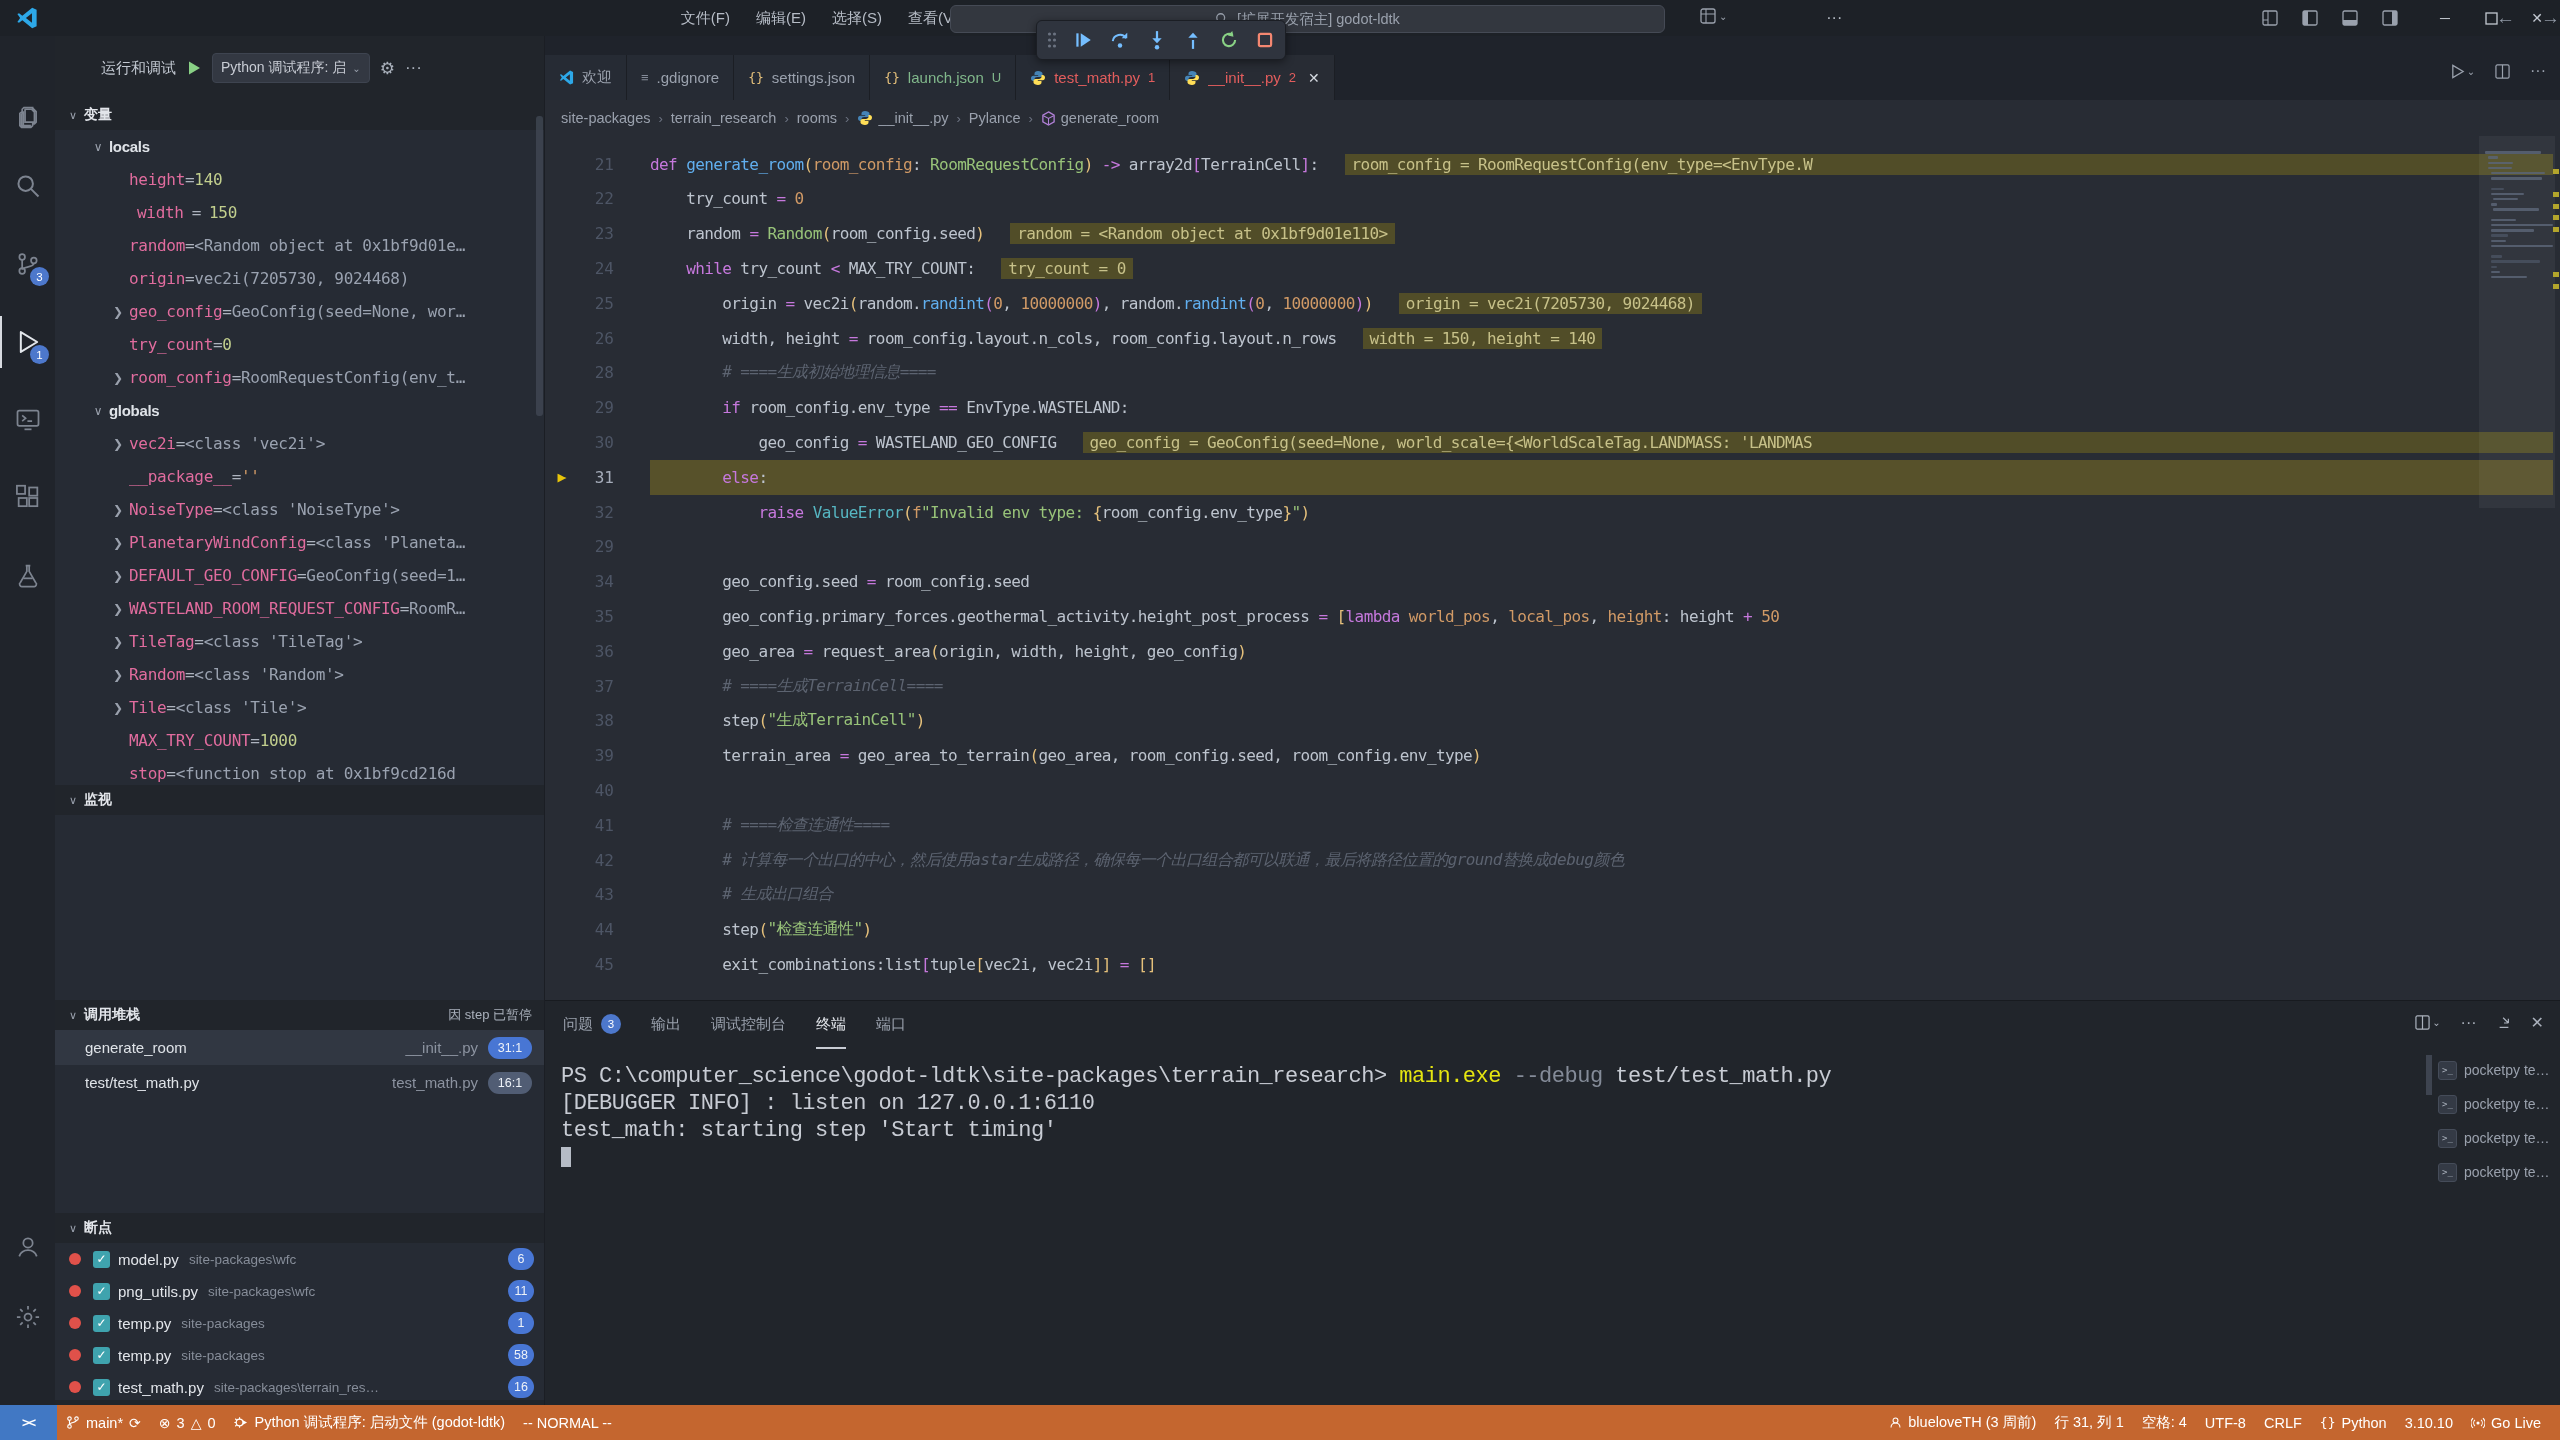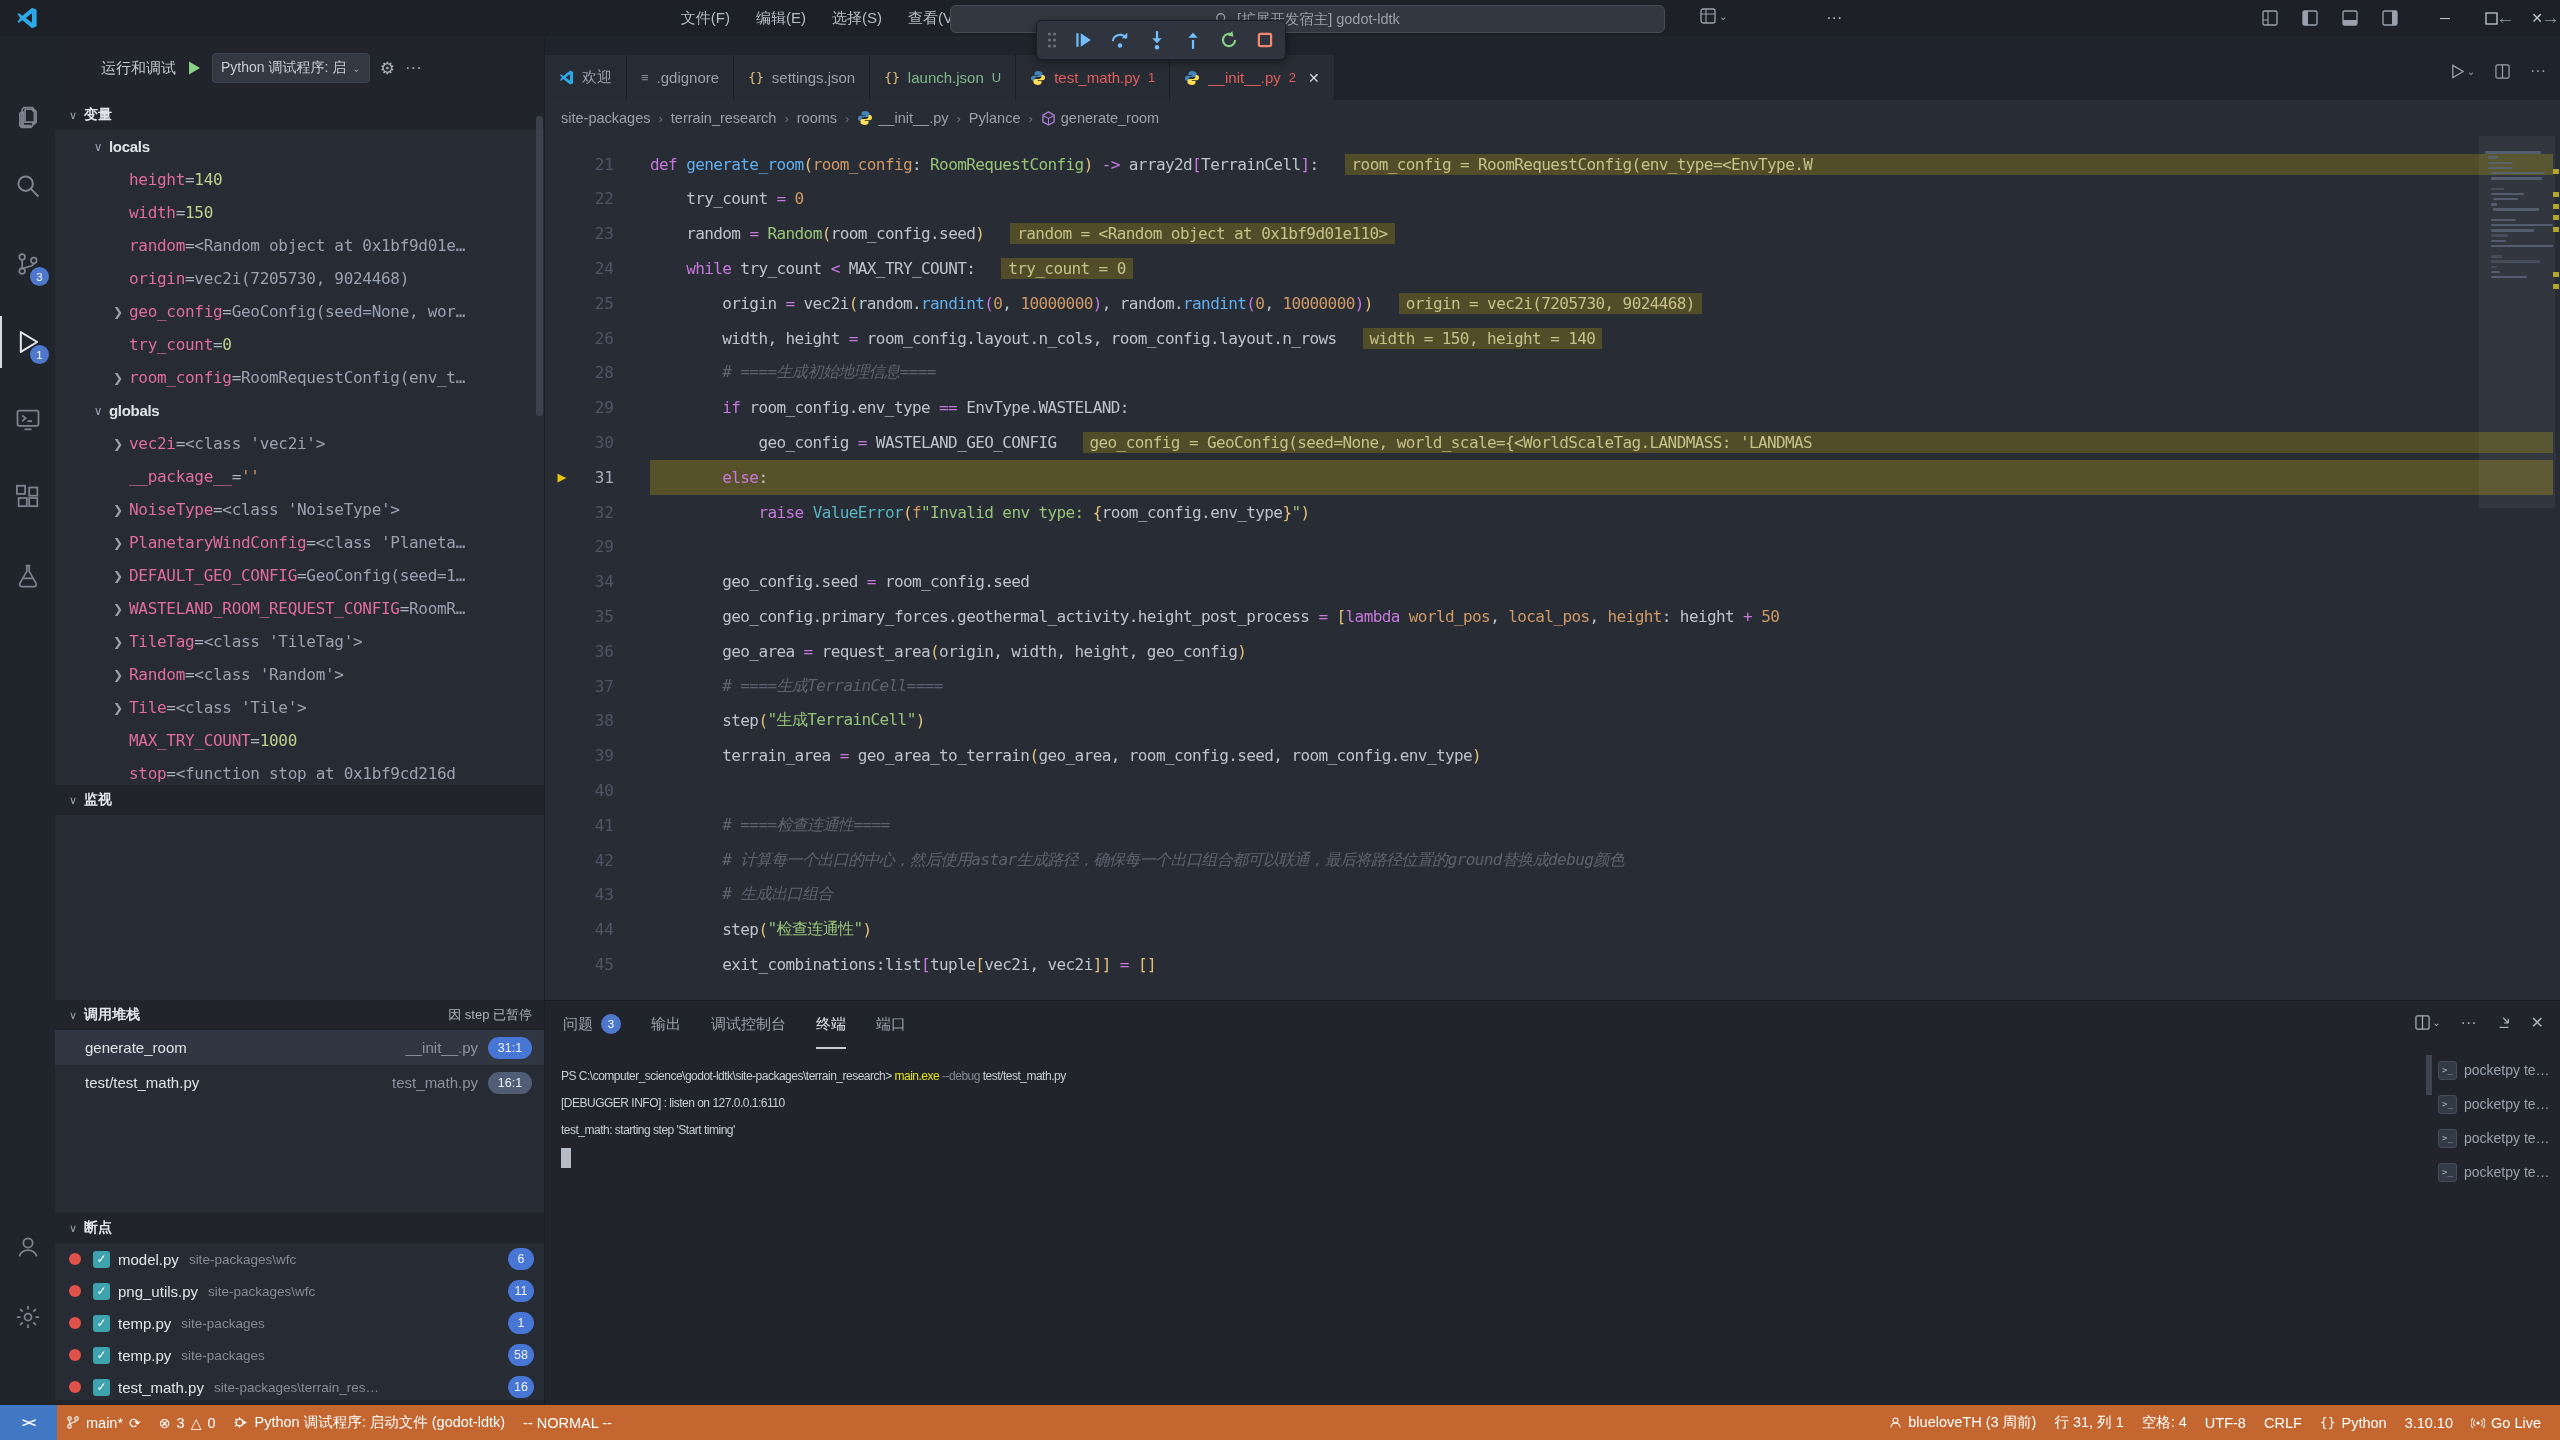--- a/index.html
+++ b/index.html
@@ -123,21 +123,21 @@
            display:flex; flex-direction:column; }
   .panel-tabs { height:48px; display:flex; align-items:center; padding-left:18px; gap:30px; flex:none; }
   .ptab { font-size:15px; color:#9aa1ad; height:100%; display:flex; align-items:center; gap:8px;
           border-bottom:2px solid transparent; }
   .ptab.active { color:#e2e5ea; border-bottom-color:#c8ccd4; }
   .ptab-badge { width:20px; height:20px; border-radius:50%; background:#4d78cc; color:#fff; font-size:11.5px;
                 display:flex; align-items:center; justify-content:center; }
   .panel-actions { position:absolute; right:16px; top:12px; display:flex; gap:20px; color:#aab1bc; font-size:16px;
                    align-items:center;}
   .term-wrap { flex:1; display:flex; min-height:0; }
-  .term-out { flex:1; padding:14px 0 0 16px; font-family:Liberation Sans, sans-serif; font-size:12px;
+  .term-out { flex:1; padding:14px 0 0 16px; font-family:Liberation Mono, monospace; font-size:22px;
               letter-spacing:-0.5px; line-height:27px; color:#c8ccd4; white-space:pre; overflow:hidden; }
   .tc-y{color:#e5e510} .tc-g{color:#848b98} .tc-t{color:#c8ccd4}
   .cursor-block { display:inline-block; width:10px; height:20px; background:#b6bcc6; vertical-align:middle; }
   .term-scroll { width:6px; background:transparent; position:relative; flex:none;}
   .term-scroll .sl { position:absolute; top:6px; width:6px; height:40px; background:#3e4450; }
   .term-list { width:128px; flex:none; padding-top:4px; }
   .tl-row { height:34px; display:flex; align-items:center; gap:7px; padding-left:6px; color:#9aa1ad; font-size:14px;
             white-space:nowrap; overflow:hidden; }
   .tl-icn { width:19px; height:19px; border-radius:3px; background:#343a45; border:1px solid #454c59;
             color:#aab1bc; font-size:9px; display:flex; align-items:center; justify-content:center; flex:none;
@@ -386,21 +386,21 @@
           <div class="var-row" style="padding-left: 32px;">
             <span class="var-chev">∨</span>
             <span class="var-scope">locals</span>
           </div>
           <div class="var-row" style="padding-left: 52px;">
             <span class="var-chev"></span>
             <span class="vname">height</span>
             <span class="veq"> = </span>
             <span class="v-num">140</span>
           </div>
-          <div class="var-row" style="padding-left: 52px;">
+          <div class="var-row" style="padding-left: 52px; gap: 8px;">
             <span class="var-chev"></span>
             <span class="vname">width</span>
             <span class="veq"> = </span>
             <span class="v-num">150</span>
           </div>
           <div class="var-row" style="padding-left: 52px;">
             <span class="var-chev"></span>
             <span class="vname">random</span>
             <span class="veq"> = </span>
             <span class="v-obj">&lt;Random object at 0x1bf9d01e…</span>

